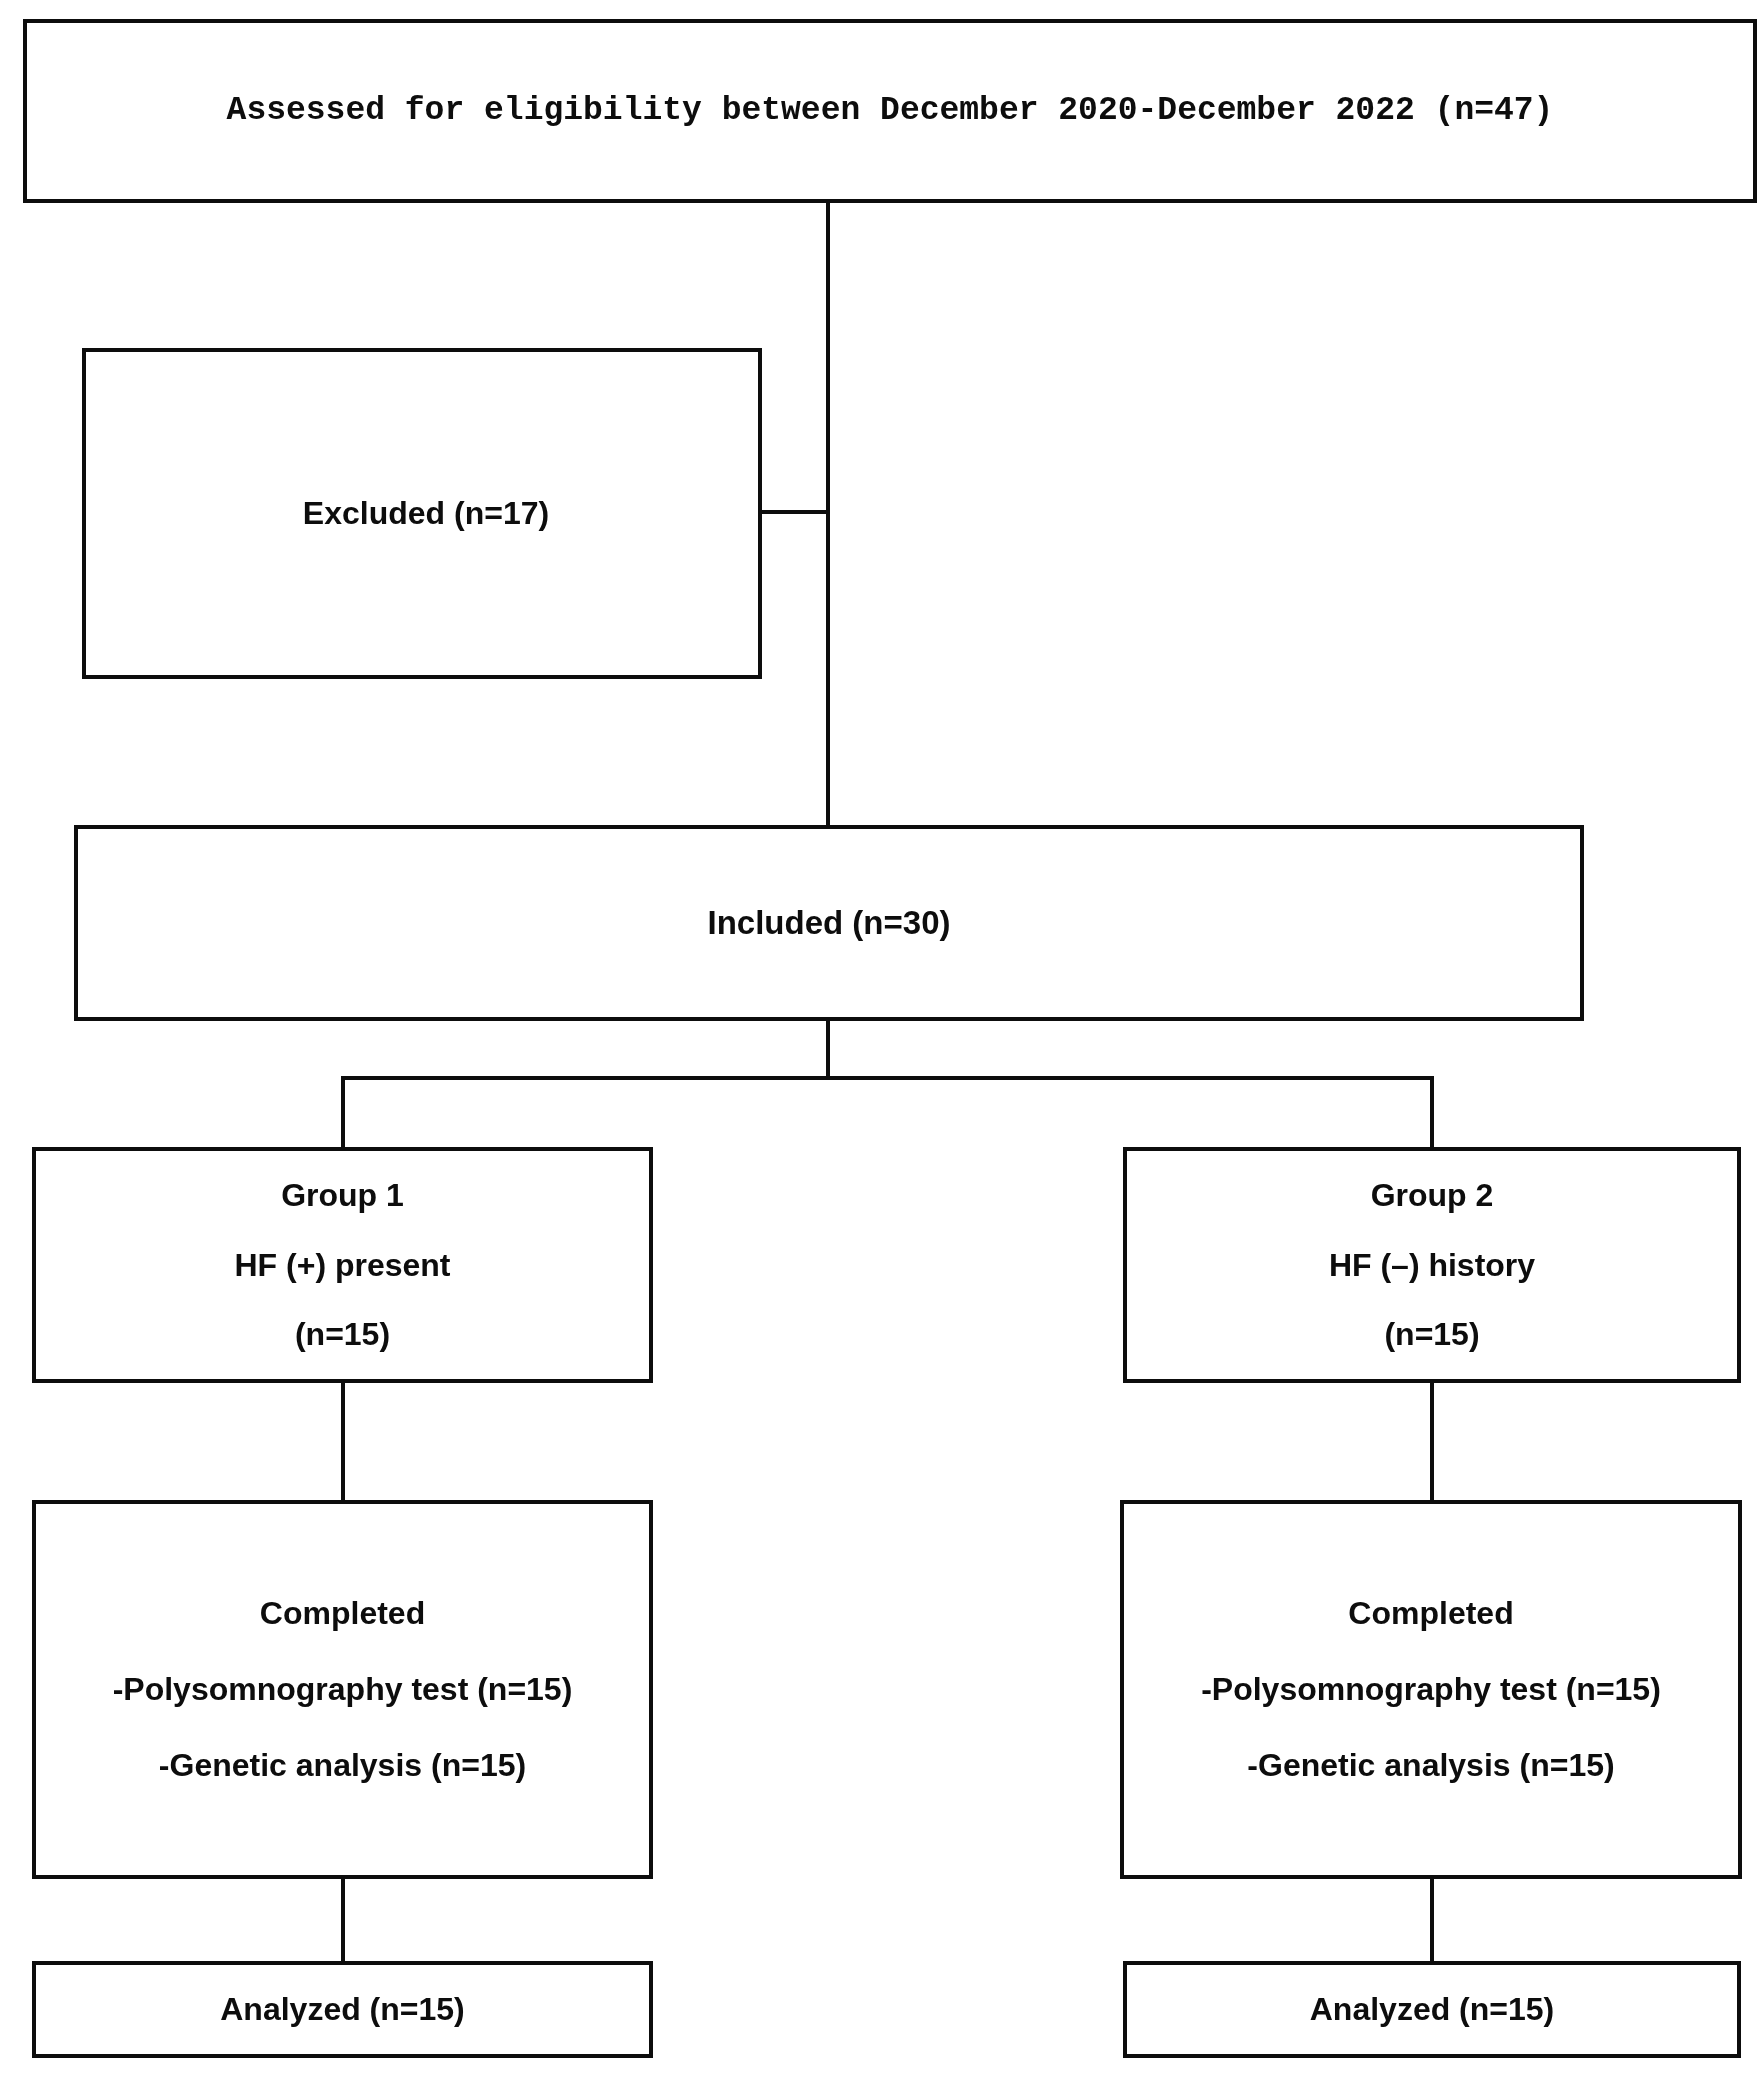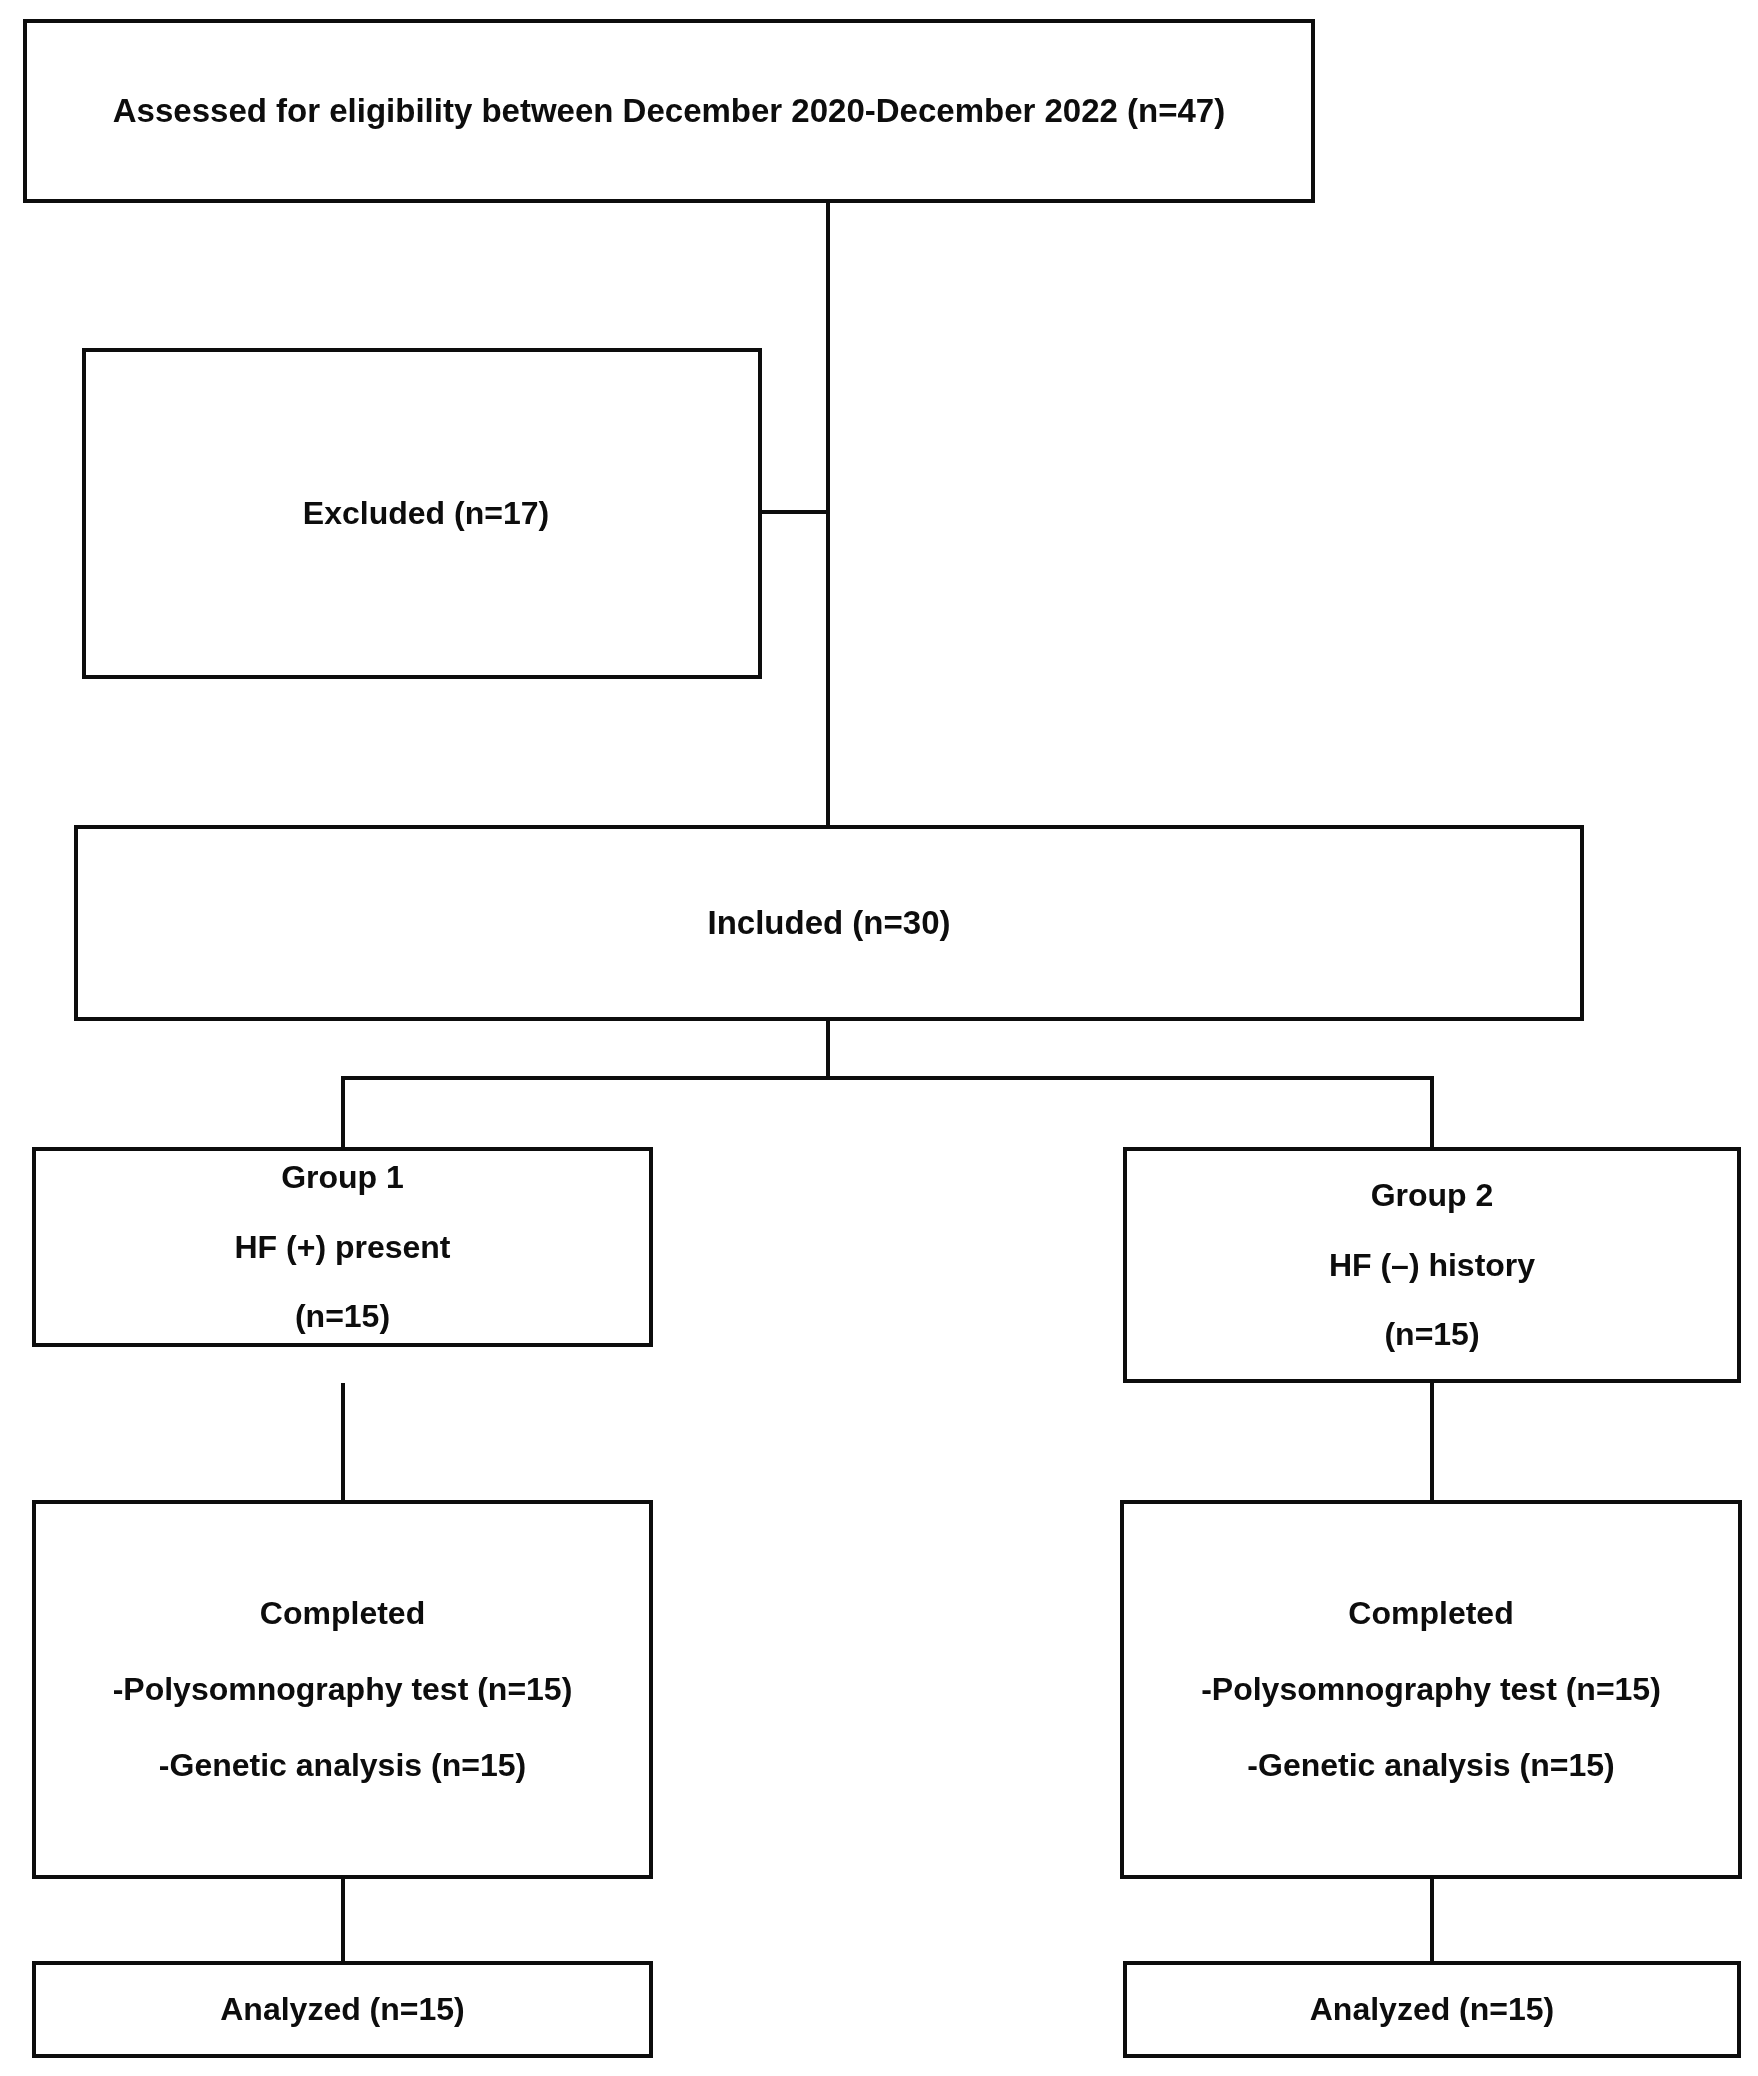--- a/index.html
+++ b/index.html
@@ -67,33 +67,33 @@
   <div class="conn" style="left:761px; top:510px; width:67px; height:4.1px;"></div>
   <div class="conn" style="left:826px; top:1007px; width:4.1px; height:71px;"></div>
   <div class="conn" style="left:341px; top:1076px; width:1093px; height:4.1px;"></div>
   <div class="conn" style="left:341px; top:1076px; width:4.1px; height:72px;"></div>
   <div class="conn" style="left:1430px; top:1076px; width:4.1px; height:72px;"></div>
   <div class="conn" style="left:341px; top:1383px; width:4.1px; height:119px;"></div>
   <div class="conn" style="left:1430px; top:1383px; width:4.1px; height:119px;"></div>
   <div class="conn" style="left:341px; top:1878px; width:4.1px; height:83px;"></div>
   <div class="conn" style="left:1430px; top:1878px; width:4.1px; height:83px;"></div>
 
-  <div class="box" style="left:23px; top:19px; width:1292px; height:184px;">
+  <div class="box" style="left:23px; top:19px; width:1734px; height:184px;font-family:Liberation Mono, monospace;">
     <div class="t t-lg">Assessed for eligibility between December 2020-December 2022 (n=47)</div>
   </div>
 
   <div class="box gap-excluded" style="left:82px; top:348px; width:680px; height:331px;">
     <div class="t">Excluded (n=17)</div>
   </div>
 
   <div class="box gap-included" style="left:74px; top:825px; width:1510px; height:196px;">
     <div class="t t-lg">Included (n=30)</div>
   </div>
 
-  <div class="box gap-group" style="left:32px; top:1147px; width:621px; height:200px;">
+  <div class="box gap-group" style="left:32px; top:1147px; width:621px; height:236px;">
     <div class="t">Group 1</div>
     <div class="t">HF (+) present</div>
     <div class="t">(n=15)</div>
   </div>
 
   <div class="box gap-group" style="left:1123px; top:1147px; width:618px; height:236px;">
     <div class="t">Group 2</div>
     <div class="t">HF (–) history</div>
     <div class="t">(n=15)</div>
   </div>

